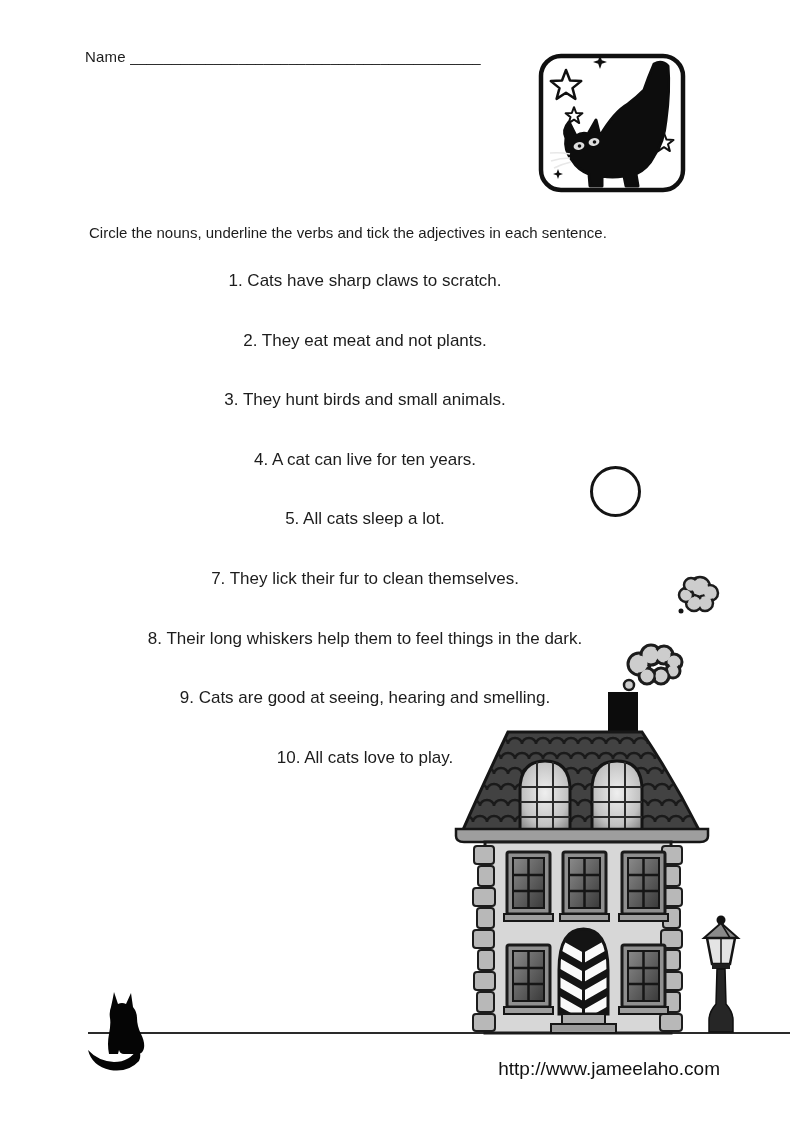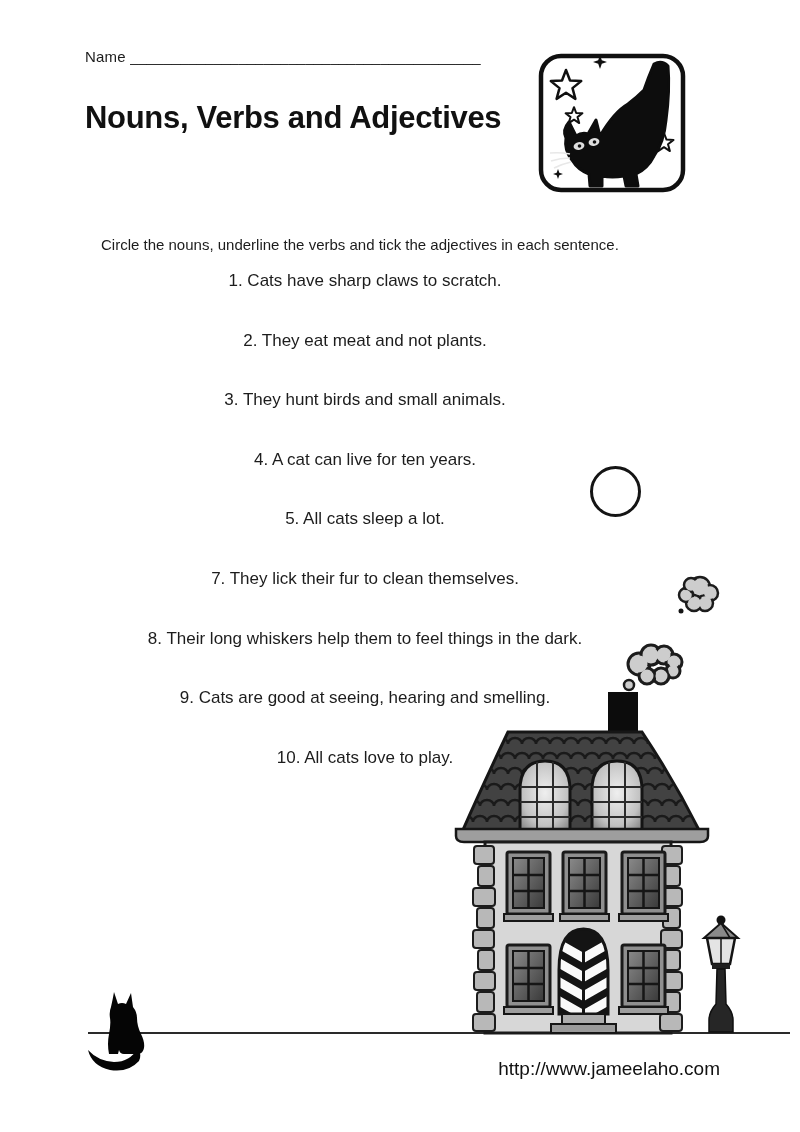--- a/index.html
+++ b/index.html
@@ -27,21 +27,21 @@
     left: 85px; top: 100px;
     margin: 0;
     font-size: 31px;
     font-weight: bold;
     color: #111;
     letter-spacing: -.3px;
   }
   .instruction {
     position: absolute;
     left: 85px; top: 220px;
-    margin: 16px;
+    margin: 4px;
     font-size: 15px;
   }
   .sentences {
     position: absolute;
     left: 85px; top: 270px;
     width: 560px;
   }
   .sentences p {
     margin: 0;
     height: 59.6px;
@@ -78,21 +78,20 @@
 </head>
 <body>
 
 <div class="page">
 
   <div class="name-row">
     <span>Name</span>
     <span class="name-blank">__________________________________________</span>
   </div>
 
-  <h1 class="title">Nouns, Verbs and Adjectives</h1>
 
   <svg class="stamp" width="152" height="146" viewBox="0 0 152 146">
     <rect x="5" y="6" width="142" height="134" rx="20" fill="#fff" stroke="#101010" stroke-width="4.5"></rect>
 
     <polygon points="30,20 34,30.5 45.2,31.1 36.5,38.1 39.4,48.9 30,42.8 20.6,48.9 23.5,38.1 14.8,31.1 26,30.5" fill="#fff" stroke="#101010" stroke-width="2.5" stroke-linejoin="round"></polygon>
     <polygon points="38,57.2 40.2,63 46.4,63.3 41.5,67.1 43.2,73.1 38,69.7 32.8,73.1 34.5,67.1 29.6,63.3 35.8,63" fill="#fff" stroke="#101010" stroke-width="2" stroke-linejoin="round"></polygon>
     <polygon points="64,5 65.8,10.2 71,12 65.8,13.8 64,19 62.2,13.8 57,12 62.2,10.2" fill="#101010"></polygon>
     <polygon points="128,83 130.5,89.6 137.5,89.9 132,94.3 133.9,101.1 128,97.2 122.1,101.1 124,94.3 118.5,89.9 125.5,89.6" fill="#fff" stroke="#101010" stroke-width="2" stroke-linejoin="round"></polygon>
     <polygon points="22,119 23.3,122.7 27,124 23.3,125.3 22,129 20.7,125.3 17,124 20.7,122.7" fill="#101010"></polygon>
 

